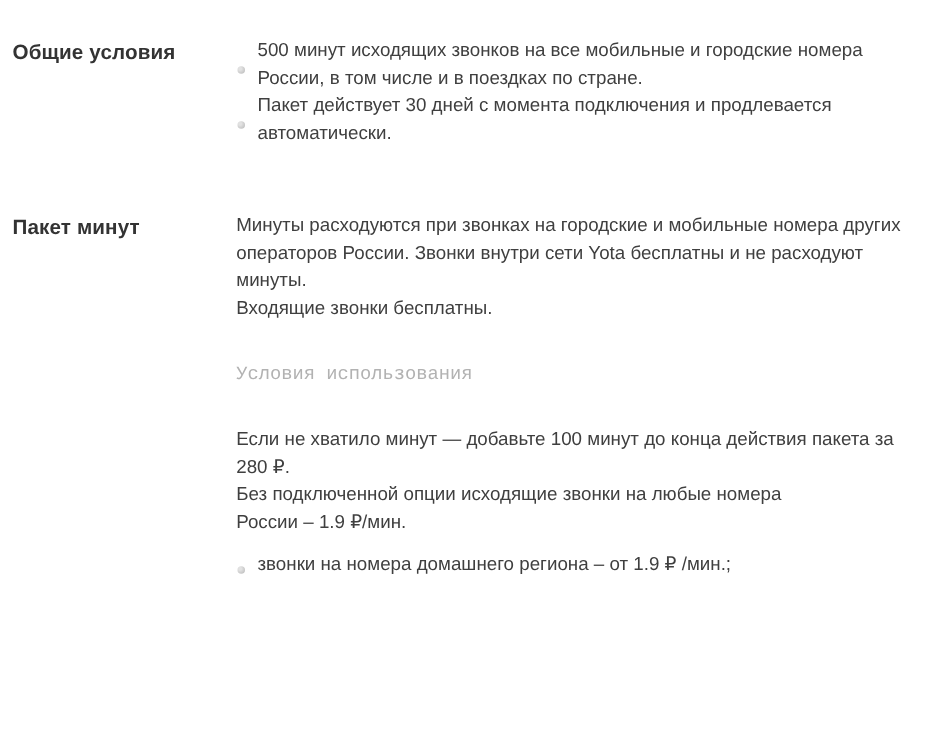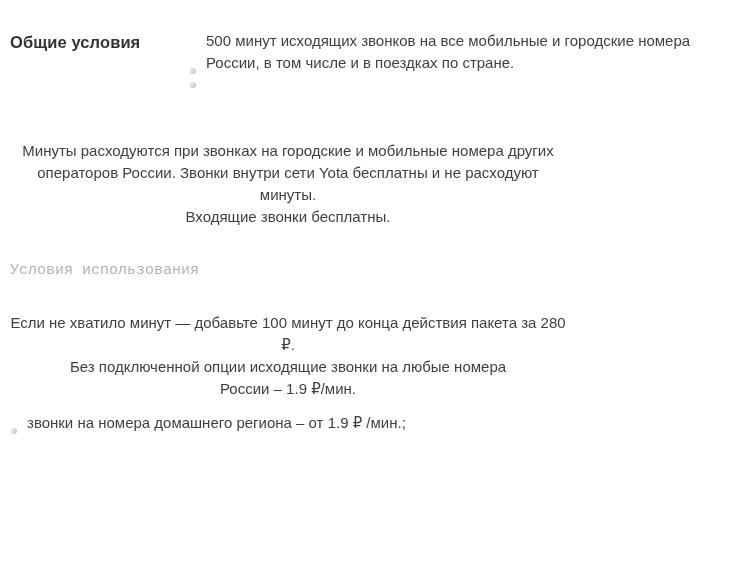--- a/index.html
+++ b/index.html
@@ -42,37 +42,36 @@
     line-height: 22px;
     color: #3f3f3f;
   }
   .bullets {
     list-style: none;
     margin: 0;
     padding: 0;
   }
   .bullets li {
     display: flex;
-    align-items: flex-end;
+    align-items: center;
   }
   .bullet-dot {
     flex: 0 0 auto;
     width: 6px;
     height: 6px;
     margin: 8px 10px 0 1px;
     border-radius: 50%;
     background: radial-gradient(circle at 35% 35%, #e2e2e2 20%, #b9b9b9 95%);
   }
   .wrap-text {
     white-space: pre-line;
   }
   .para {
     margin: 0 0 26px 0;
     white-space: pre-line;
-    text-align: center;
   }
   .para-intro    { margin-bottom: 30px; }
   .para-add     { margin-bottom: 12px; }
   .para-renewal { margin-bottom: 2px; }
   .muted-link {
     display: inline-block;
     margin: 0 0 30px 0;
     color: #b2b2b2;
     font-size: 15px;
     line-height: 22px;
@@ -90,26 +89,29 @@
     <div class="row-label">Общие условия</div>
     <div class="row-content">
       <ul class="bullets">
         <li>
           <span class="bullet-dot"></span>
           <span class="wrap-text">500 минут исходящих звонков на все мобильные и городские номера
 России, в том числе и в поездках по стране.</span>
         </li>
         <li>
           <span class="bullet-dot"></span>
+          <span class="wrap-text">Пакет действует 30 дней с момента подключения и продлевается
+автоматически.</span>
         </li>
       </ul>
     </div>
   </div>
 
   <div class="section section-minutes">
+    <div class="row-label">Пакет минут</div>
     <div class="row-content">
 
       <p class="para para-intro">Минуты расходуются при звонках на городские и мобильные номера других
 операторов России. Звонки внутри сети Yota бесплатны и не расходуют минуты.
 Входящие звонки бесплатны.</p>
 
       <a class="muted-link">Условия использования</a>
 
       <p class="para para-add">Если не хватило минут — добавьте 100 минут до конца действия пакета за 280 ₽.
 Без подключенной опции исходящие звонки на любые номера

